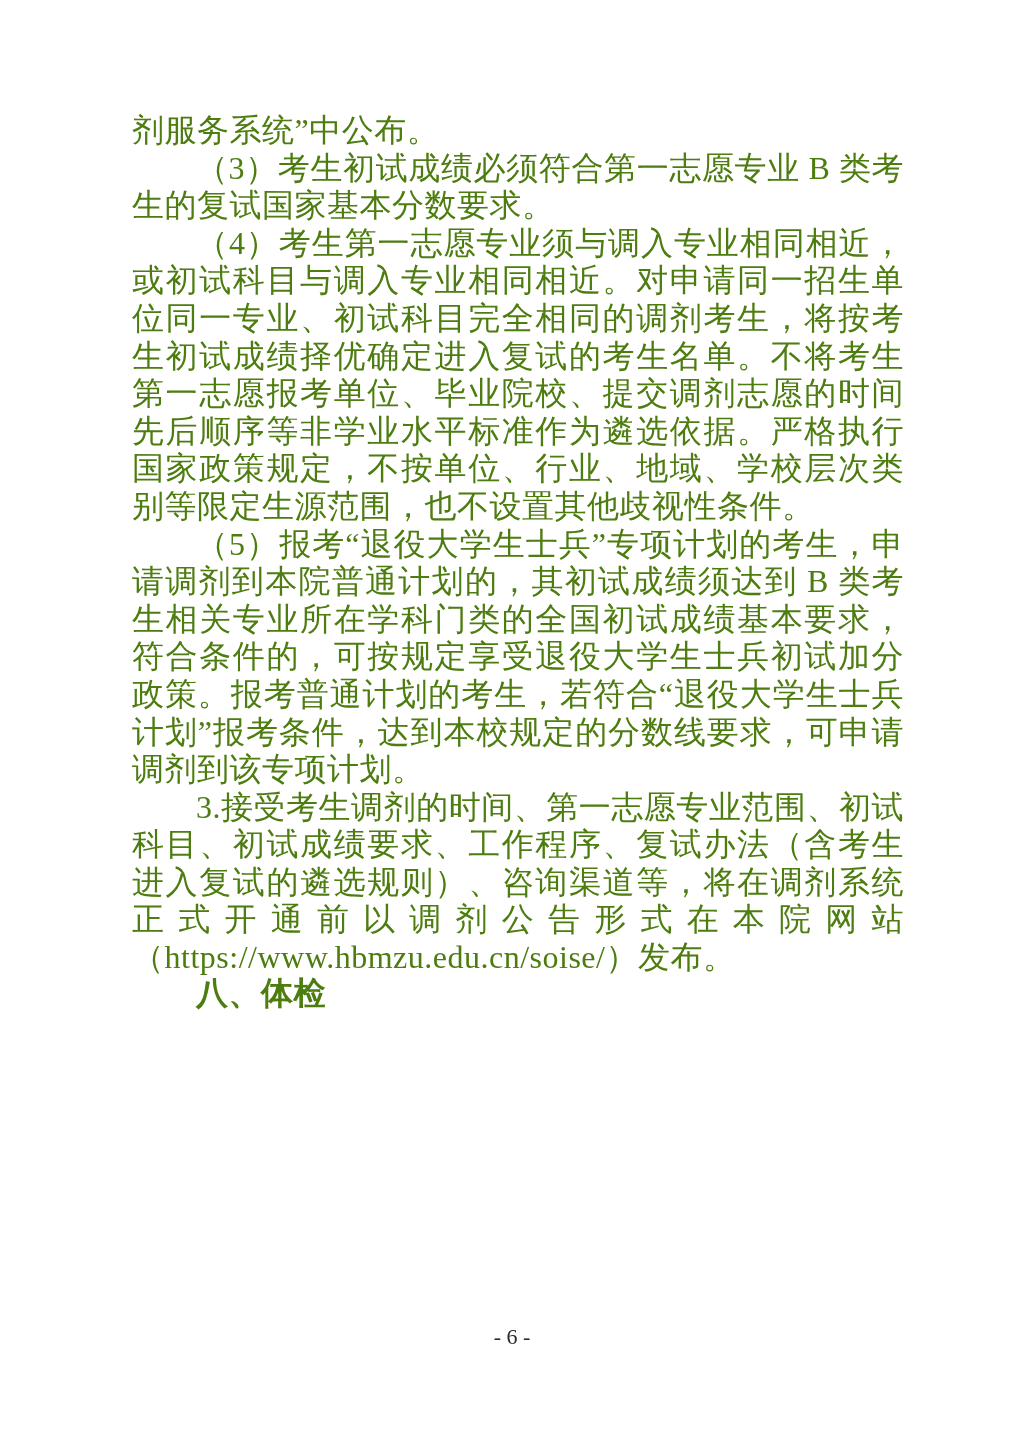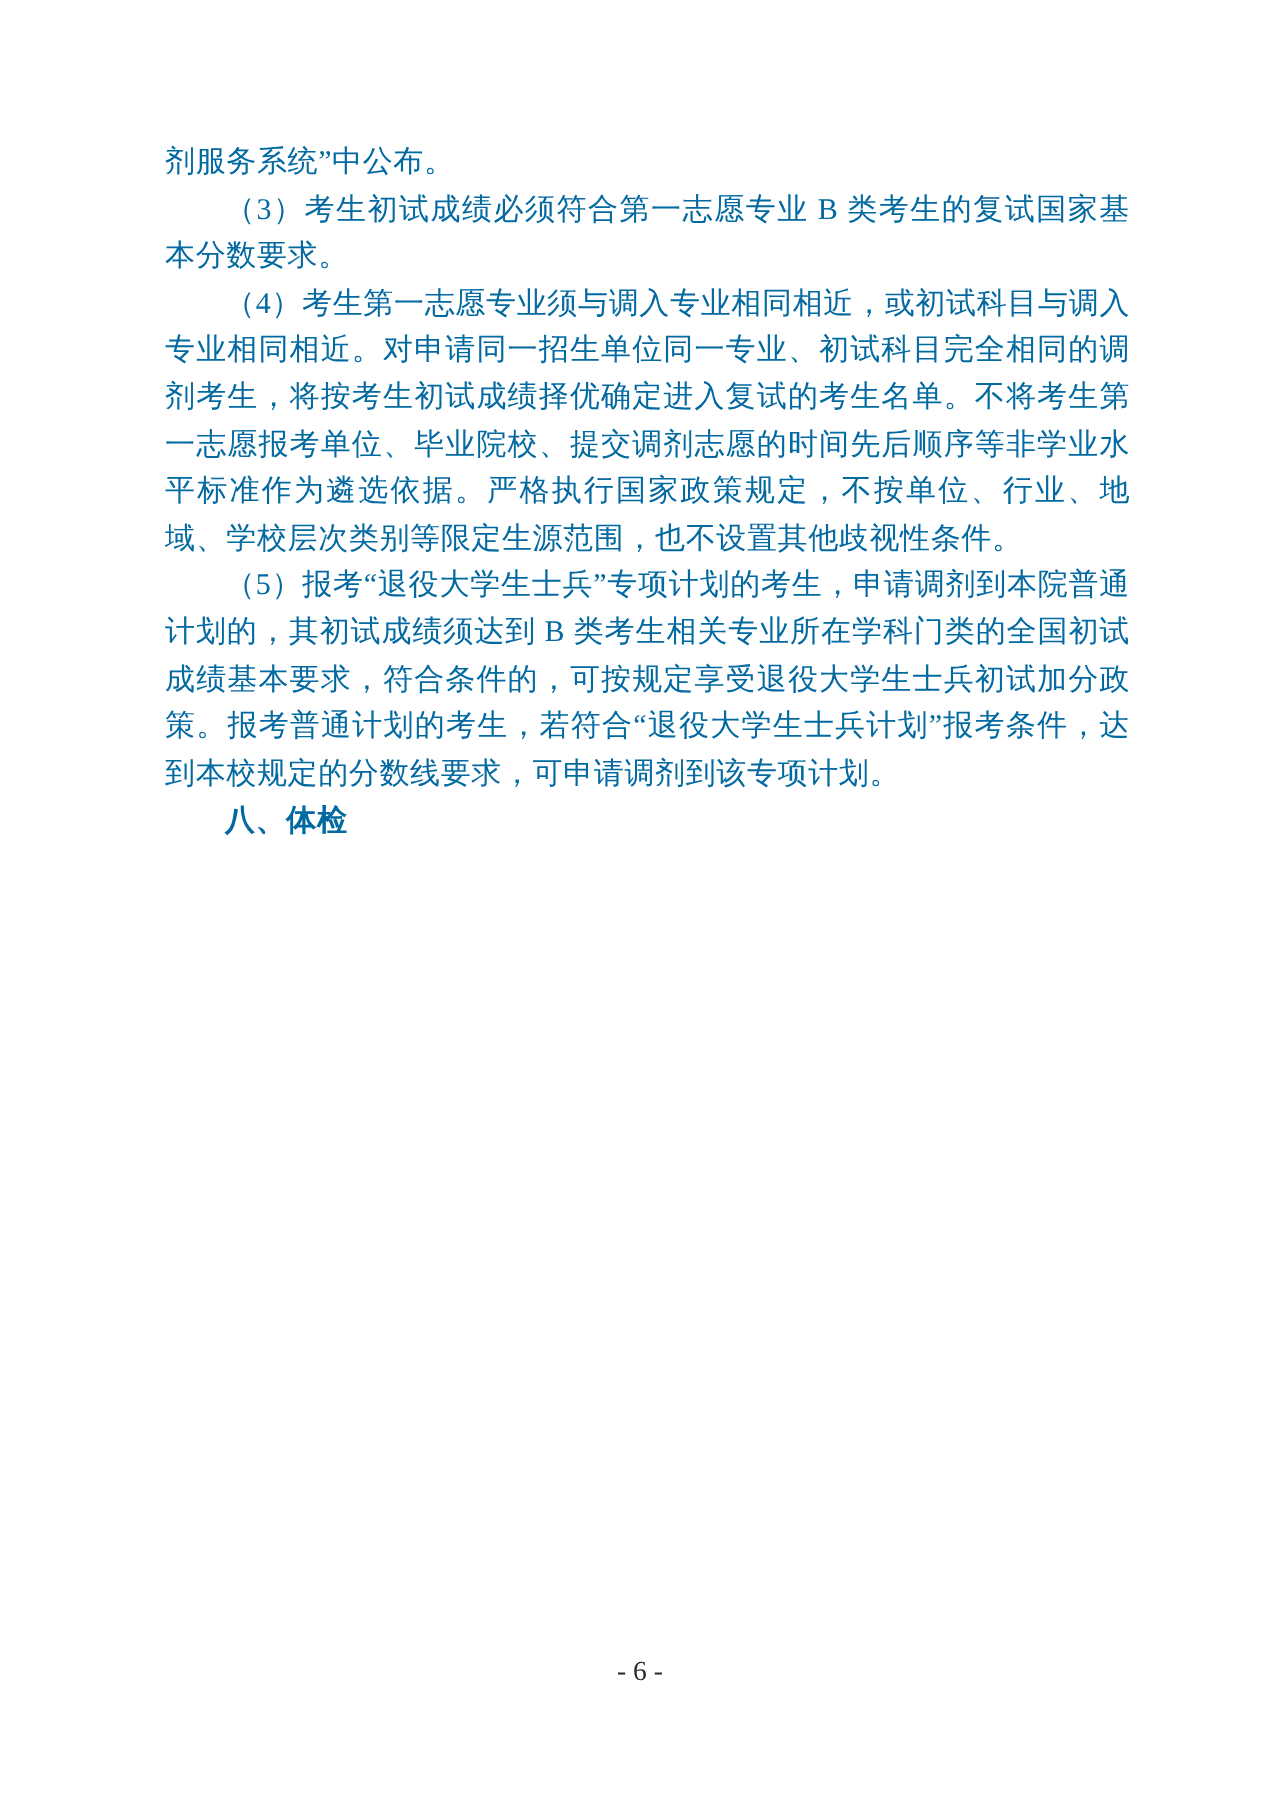--- a/index.html
+++ b/index.html
@@ -13,37 +13,37 @@
     height: 1444px;
     background: #ffffff;
     overflow: hidden;
     font-family: "Liberation Serif", serif;
   }
   .content {
     position: absolute;
     left: 132px;
     top: 112px;
     width: 772px;
-    color: #0369a1;
-    font-size: 24px;
+    color: #4d7c0f;
+    font-size: 32px;
     line-height: 37.6px;
     text-align: justify;
     letter-spacing: 0.5px;
   }
   .para {
     margin: 0;
     padding: 0;
     text-indent: 2em;
   }
   .para.continuation {
     text-indent: 0;
   }
   .para.heading {
     font-weight: bold;
-    font-family: Liberation Sans, sans-serif;
+    font-family: Liberation Mono, monospace;
   }
   .footer {
     position: absolute;
     top: 1322px;
     left: 0;
     width: 1024px;
     text-align: center;
     color: #2a2a2a;
     font-size: 22px;
     line-height: 30px;
@@ -61,20 +61,21 @@
 
 
 
     <p class="para">（3）考生初试成绩必须符合第一志愿专业 B 类考生的复试国家基本分数要求。</p>
 
     <p class="para">（4）考生第一志愿专业须与调入专业相同相近，或初试科目与调入专业相同相近。对申请同一招生单位同一专业、初试科目完全相同的调剂考生，将按考生初试成绩择优确定进入复试的考生名单。不将考生第一志愿报考单位、毕业院校、提交调剂志愿的时间先后顺序等非学业水平标准作为遴选依据。严格执行国家政策规定，不按单位、行业、地域、学校层次类别等限定生源范围，也不设置其他歧视性条件。</p>
 
     <p class="para">（5）报考“退役大学生士兵”专项计划的考生，申请调剂到本院普通计划的，其初试成绩须达到 B 类考生相关专业所在学科门类的全国初试成绩基本要求，符合条件的，可按规定享受退役大学生士兵初试加分政策。报考普通计划的考生，若符合“退役大学生士兵计划”报考条件，达到本校规定的分数线要求，可申请调剂到该专项计划。</p>
 
 
+    <p class="para">3.接受考生调剂的时间、第一志愿专业范围、初试科目、初试成绩要求、工作程序、复试办法（含考生进入复试的遴选规则）、咨询渠道等，将在调剂系统正式开通前以调剂公告形式在本院网站（https://www.hbmzu.edu.cn/soise/）发布。</p>
 
     <p class="para heading">八、体检</p>
 
   </div>
 
   <div class="footer">- 6 -</div>
 
 </div>
 
 </body></html>

